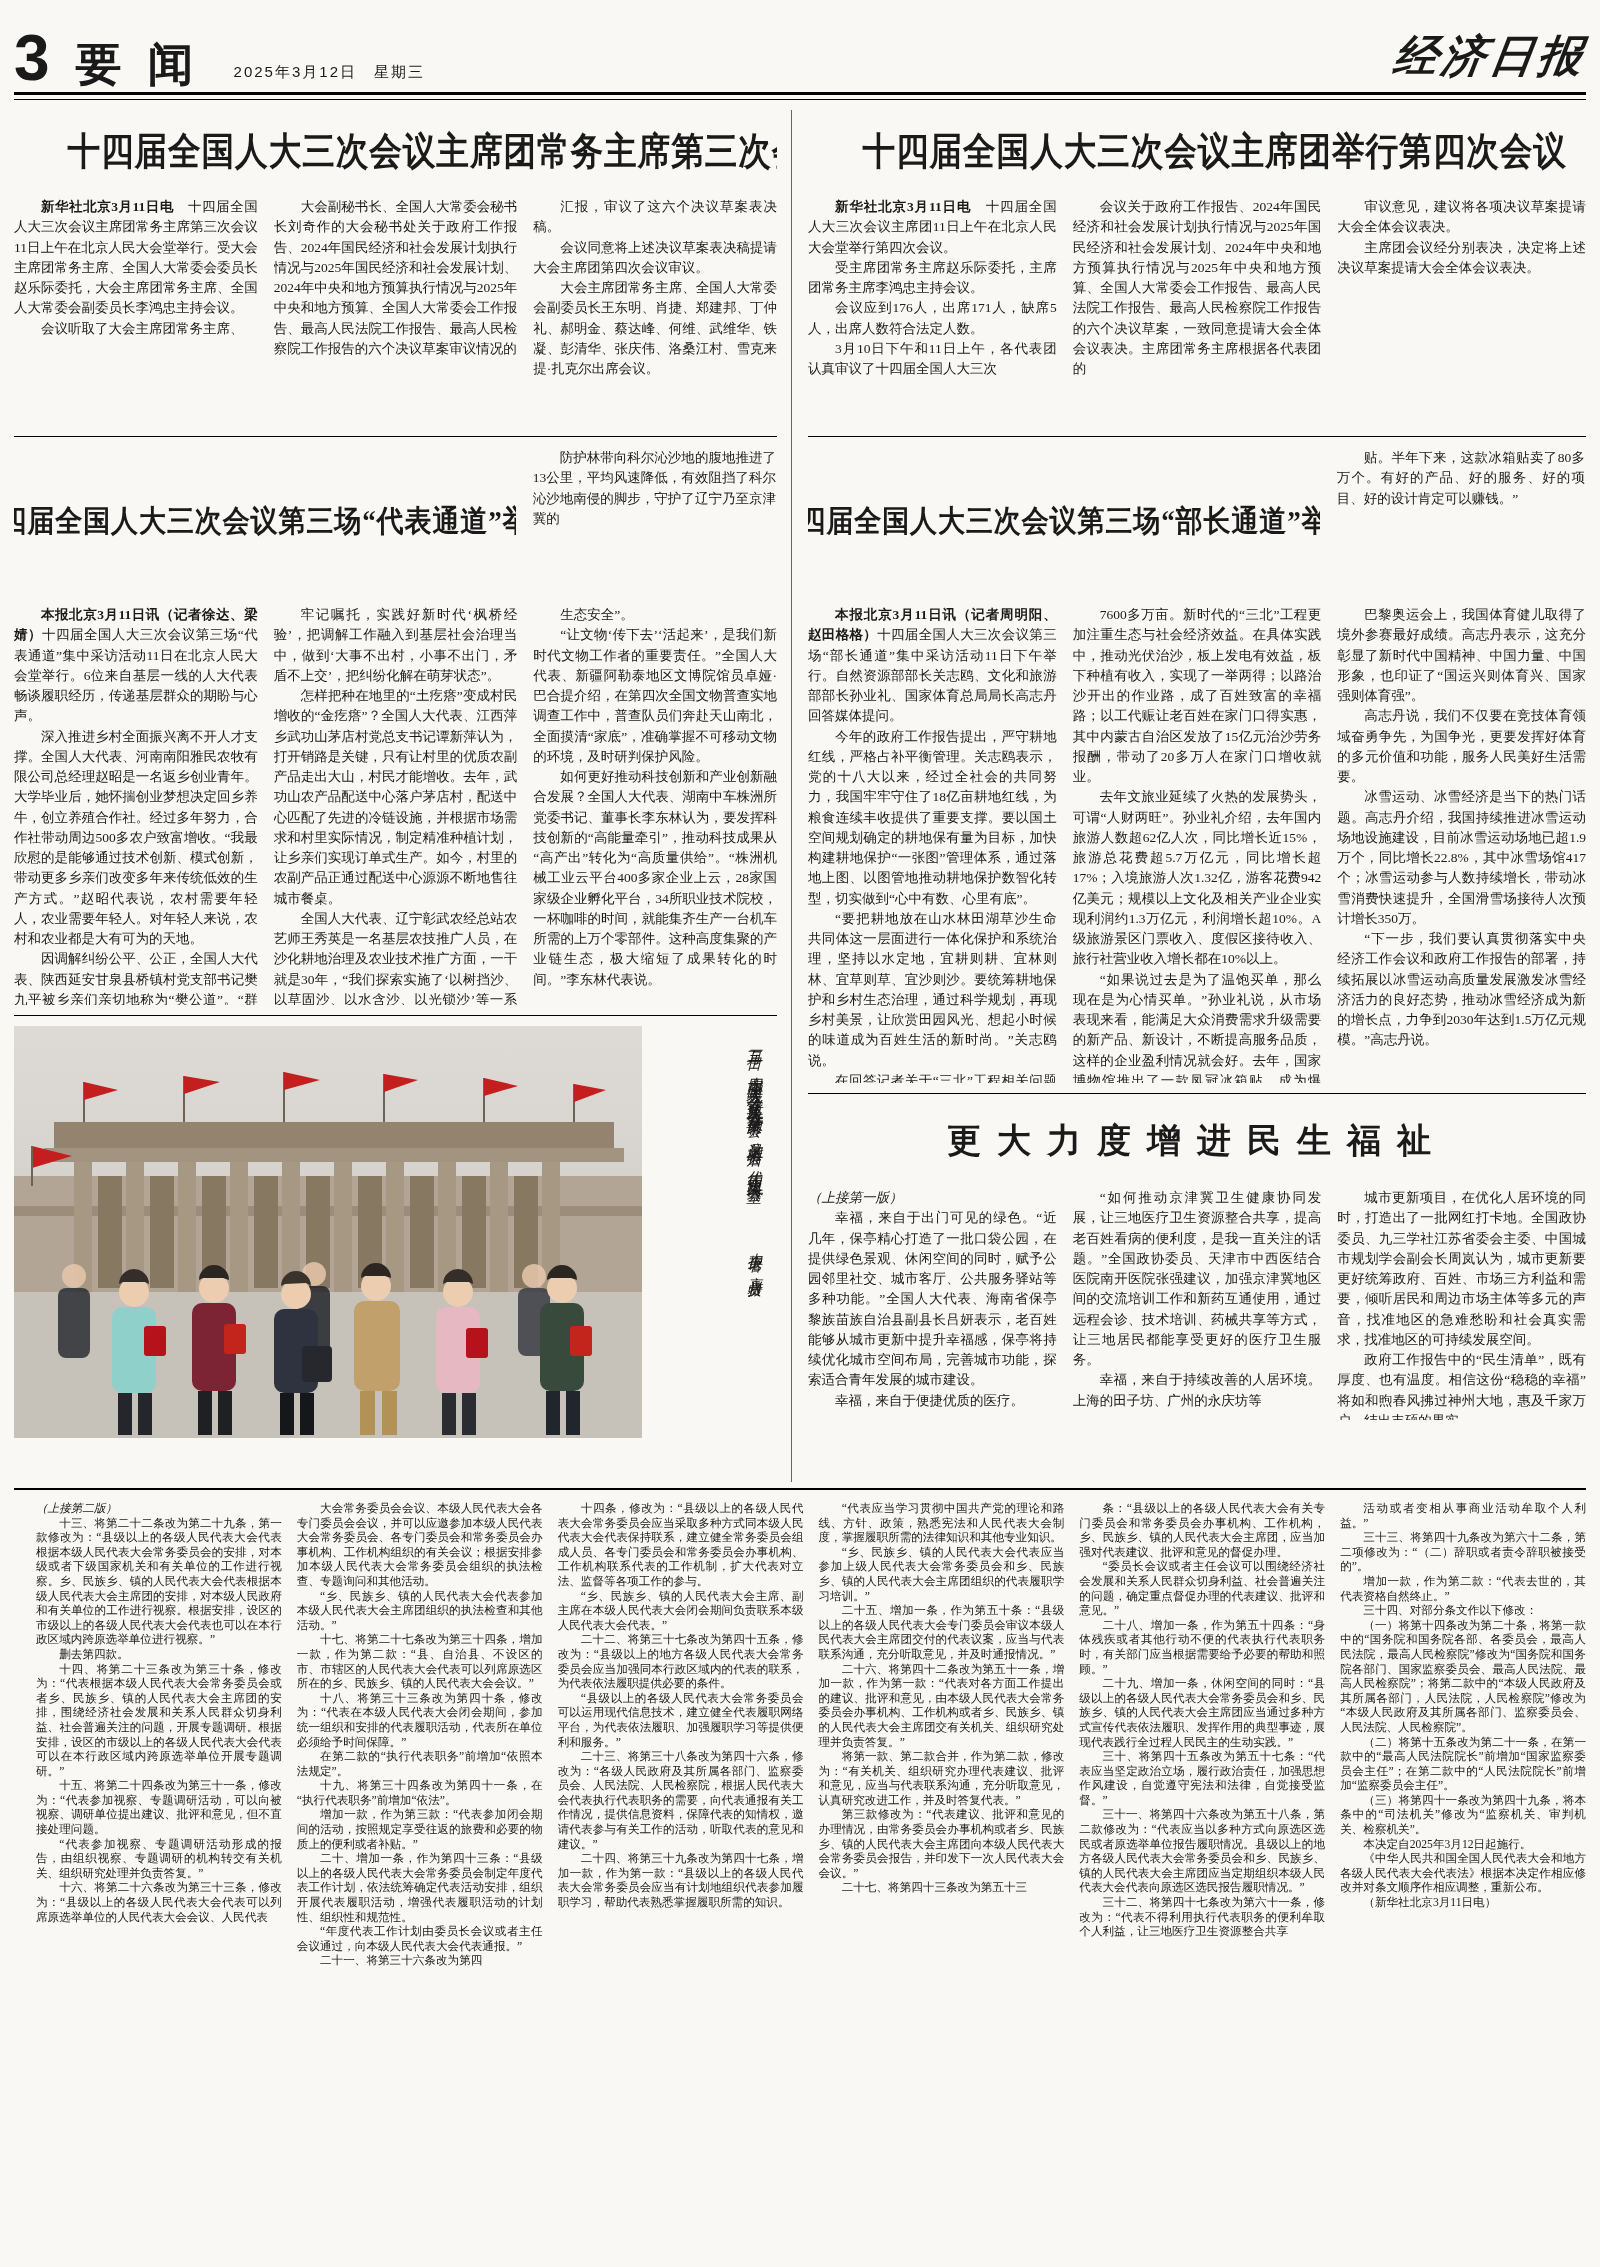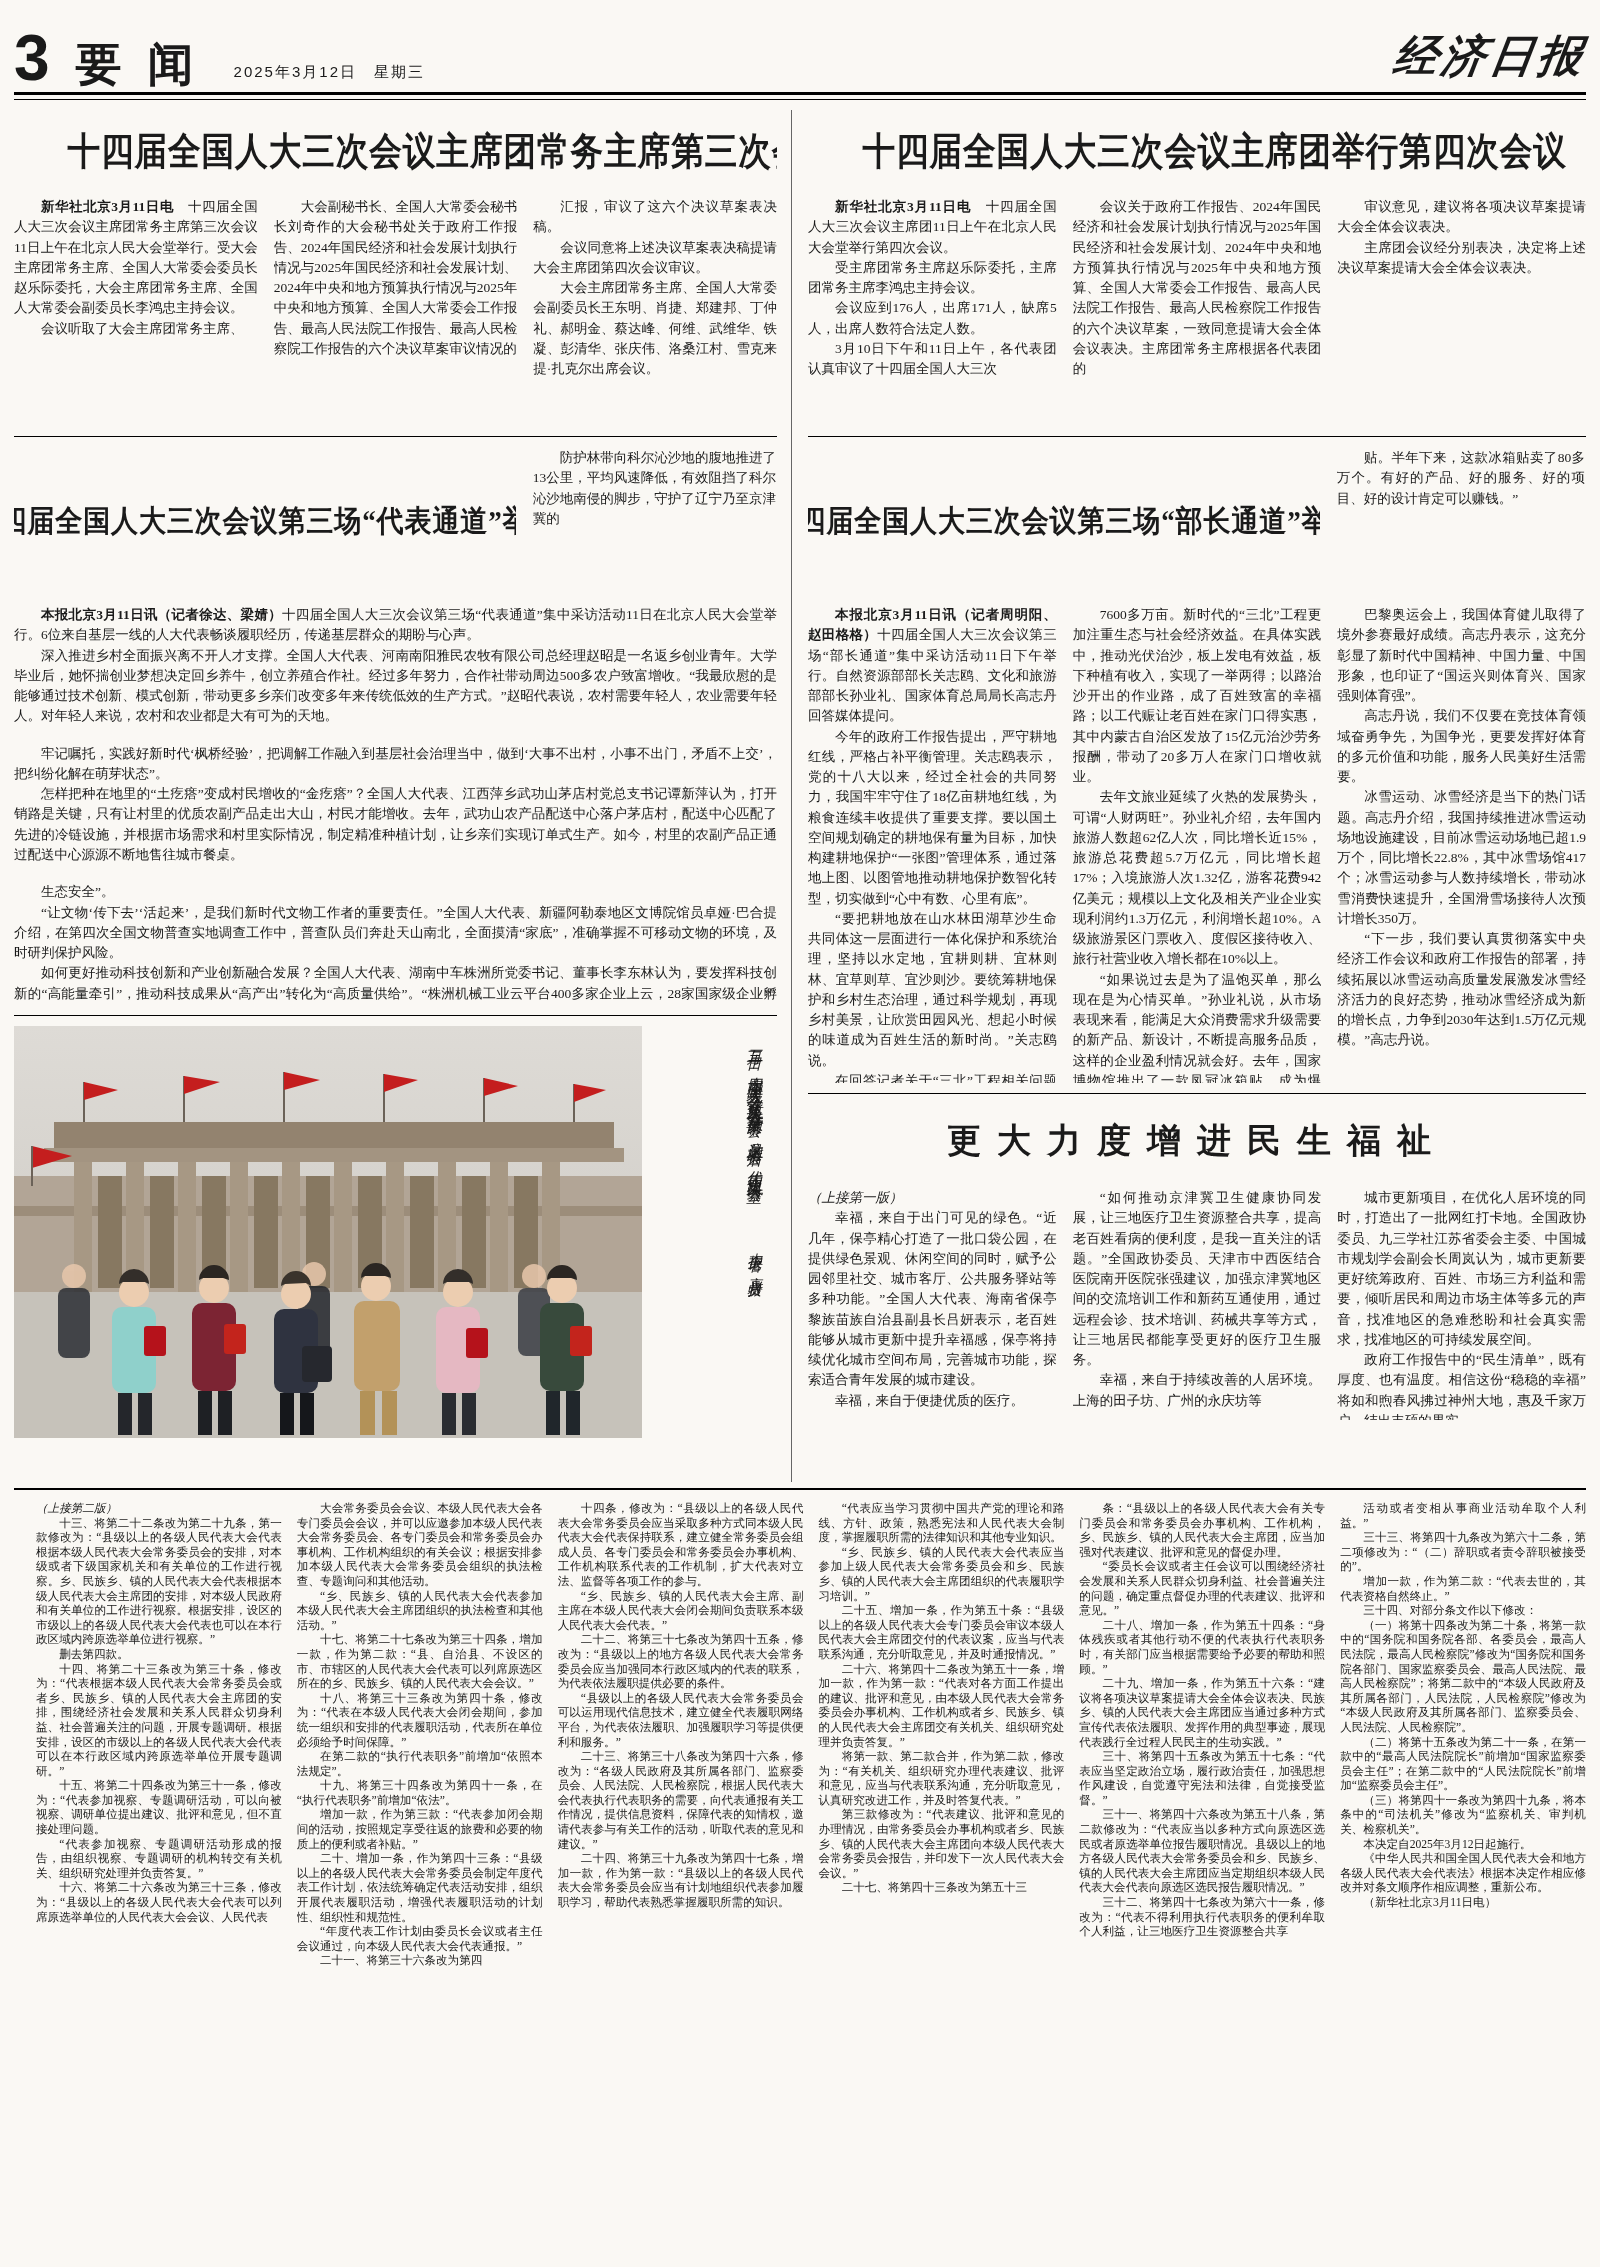--- a/index.html
+++ b/index.html
@@ -37,21 +37,21 @@
   .col{flex:1 1 0;overflow:hidden;font-size:13.5px;line-height:1.5;text-align:justify;}
   .col p{margin:0;text-indent:2em;}
   .dateline{font-weight:bold;}
 
   .art-top{height:316px;overflow:hidden;}
   .art-mid{overflow:hidden;}
   .mid-header-row{display:flex;gap:16px;margin-bottom:10px;}
   .mid-headline-box{width:calc(66.8% - 8px);display:flex;align-items:center;justify-content:center;overflow:hidden;}
   .side-col{width:calc(33.2% - 8px);font-size:13.5px;line-height:1.5;text-align:justify;overflow:hidden;height:148px;}
   .side-col p{margin:1px;text-indent:2em;}
-  .art-daibiao .body-cols{height:400px;flex-direction:column;}
+  .art-daibiao .body-cols{height:400px;}
   .art-buzhang .body-cols{height:478px;}
   .art-minsheng .body-cols{height:232px;}
   .cont-note{font-style:italic;text-indent:0 !important;}
 
   
   .photo-block{height:420px;display:flex;margin-top:4px;overflow:hidden;}
   .photo-frame{width:628px;height:412px;background:#cfccc6;flex:0 0 auto;}
   .photo-frame svg{display:block;width:100%;height:100%;}
   .photo-caption-wrap{flex:1;writing-mode:vertical-rl;padding:12px 8px 6px 2px;
     font-style:italic;font-size:15px;line-height:2.1;letter-spacing:2px;overflow:hidden;}
@@ -404,21 +404,21 @@
         <p>二十五、增加一条，作为第五十条：“县级以上的各级人民代表大会专门委员会审议本级人民代表大会主席团交付的代表议案，应当与代表联系沟通，充分听取意见，并及时通报情况。”</p>
         <p>二十六、将第四十二条改为第五十一条，增加一款，作为第一款：“代表对各方面工作提出的建议、批评和意见，由本级人民代表大会常务委员会办事机构、工作机构或者乡、民族乡、镇的人民代表大会主席团交有关机关、组织研究处理并负责答复。”</p>
         <p>将第一款、第二款合并，作为第二款，修改为：“有关机关、组织研究办理代表建议、批评和意见，应当与代表联系沟通，充分听取意见，认真研究改进工作，并及时答复代表。”</p>
         <p>第三款修改为：“代表建议、批评和意见的办理情况，由常务委员会办事机构或者乡、民族乡、镇的人民代表大会主席团向本级人民代表大会常务委员会报告，并印发下一次人民代表大会会议。”</p>
         <p>二十七、将第四十三条改为第五十三</p>
       </div>
     <div class="bcol">
         <p>条：“县级以上的各级人民代表大会有关专门委员会和常务委员会办事机构、工作机构，乡、民族乡、镇的人民代表大会主席团，应当加强对代表建议、批评和意见的督促办理。</p>
         <p>“委员长会议或者主任会议可以围绕经济社会发展和关系人民群众切身利益、社会普遍关注的问题，确定重点督促办理的代表建议、批评和意见。”</p>
         <p>二十八、增加一条，作为第五十四条：“身体残疾或者其他行动不便的代表执行代表职务时，有关部门应当根据需要给予必要的帮助和照顾。”</p>
-        <p>二十九、增加一条，作为第五十六条：“建议将各项决议草案提请大会全体会议表决、民族乡、镇的人民代表大会主席团应当通过多种方式宣传代表依法履职、发挥作用的典型事迹，展现代表践行全过程人民民主的生动实践。”</p>
+        <p>二十九、增加一条，休闲空间的同时：“县级以上的各级人民代表大会常务委员会和乡、民族乡、镇的人民代表大会主席团应当通过多种方式宣传代表依法履职、发挥作用的典型事迹，展现代表践行全过程人民民主的生动实践。”</p>
         <p>三十、将第四十五条改为第五十七条：“代表应当坚定政治立场，履行政治责任，加强思想作风建设，自觉遵守宪法和法律，自觉接受监督。”</p>
         <p>三十一、将第四十六条改为第五十八条，第二款修改为：“代表应当以多种方式向原选区选民或者原选举单位报告履职情况。县级以上的地方各级人民代表大会常务委员会和乡、民族乡、镇的人民代表大会主席团应当定期组织本级人民代表大会代表向原选区选民报告履职情况。”</p>
         <p>三十二、将第四十七条改为第六十一条，修改为：“代表不得利用执行代表职务的便利牟取个人利益，让三地医疗卫生资源整合共享</p>
       </div>
     <div class="bcol">
         <p>活动或者变相从事商业活动牟取个人利益。”</p>
         <p>三十三、将第四十九条改为第六十二条，第二项修改为：“（二）辞职或者责令辞职被接受的”。</p>
         <p>增加一款，作为第二款：“代表去世的，其代表资格自然终止。”</p>
         <p>三十四、对部分条文作以下修改：</p>
         <p>（一）将第十四条改为第二十条，将第一款中的“国务院和国务院各部、各委员会，最高人民法院，最高人民检察院”修改为“国务院和国务院各部门、国家监察委员会、最高人民法院、最高人民检察院”；将第二款中的“本级人民政府及其所属各部门，人民法院，人民检察院”修改为“本级人民政府及其所属各部门、监察委员会、人民法院、人民检察院”。</p>

